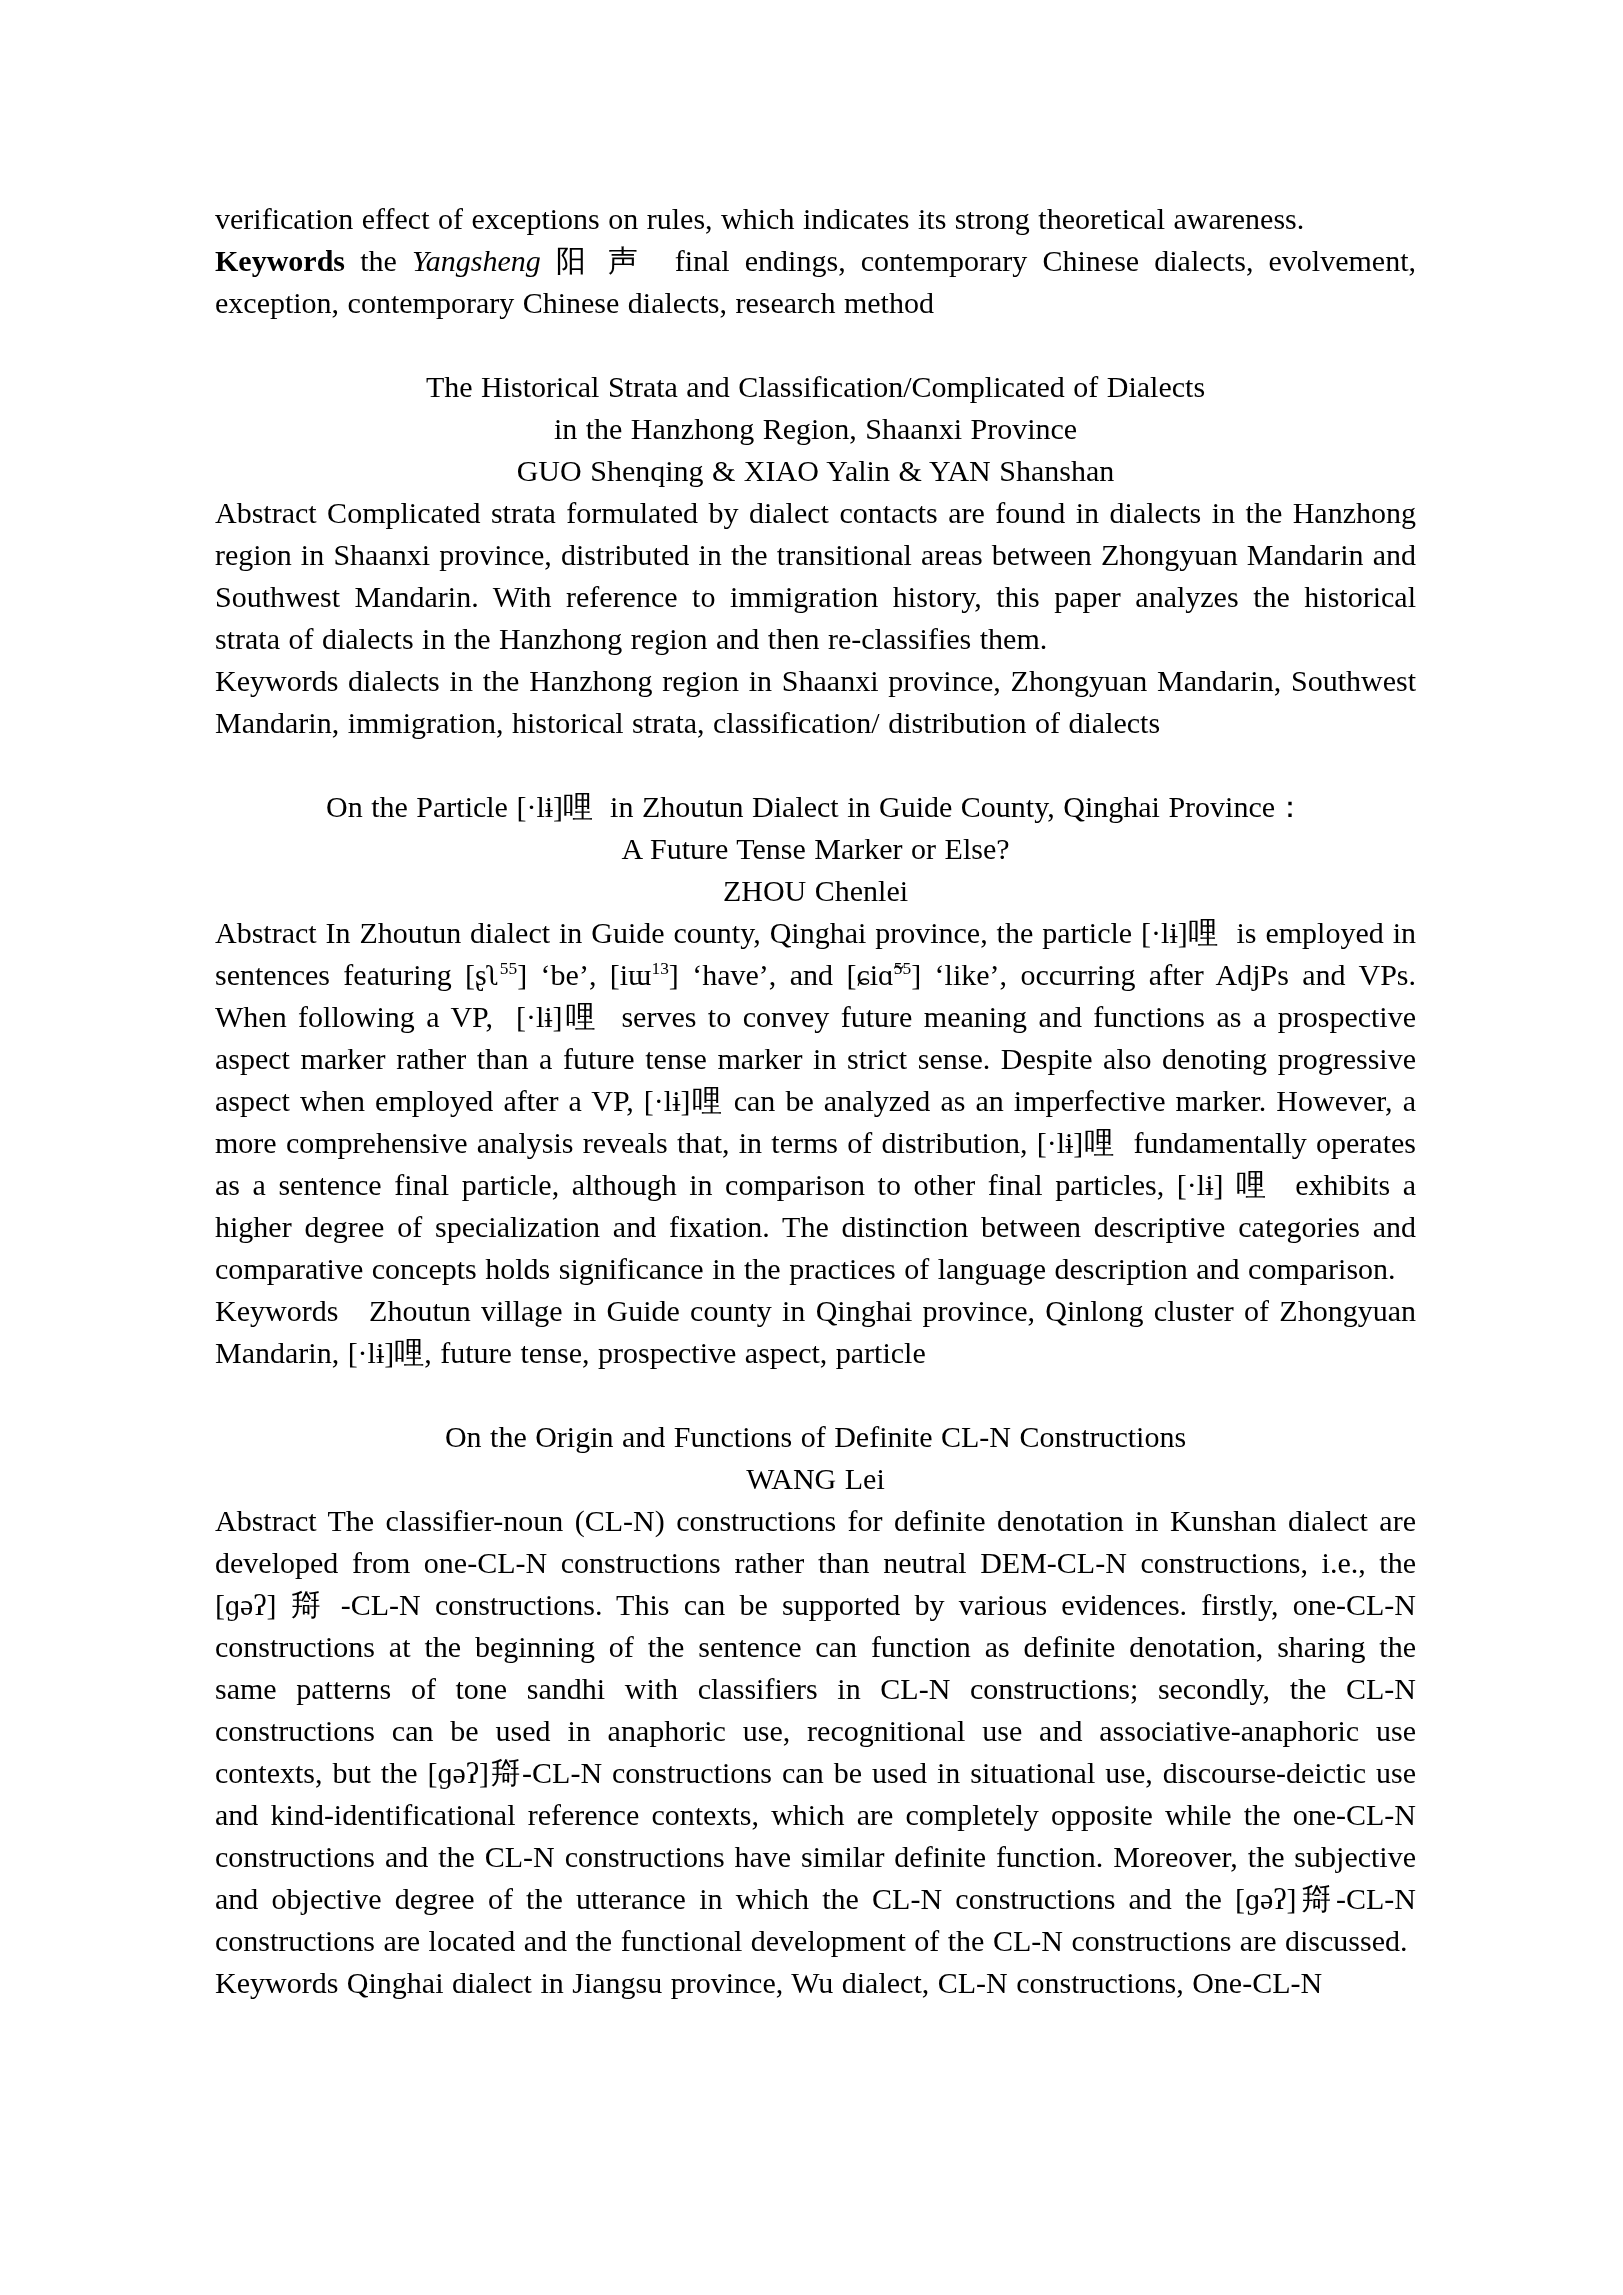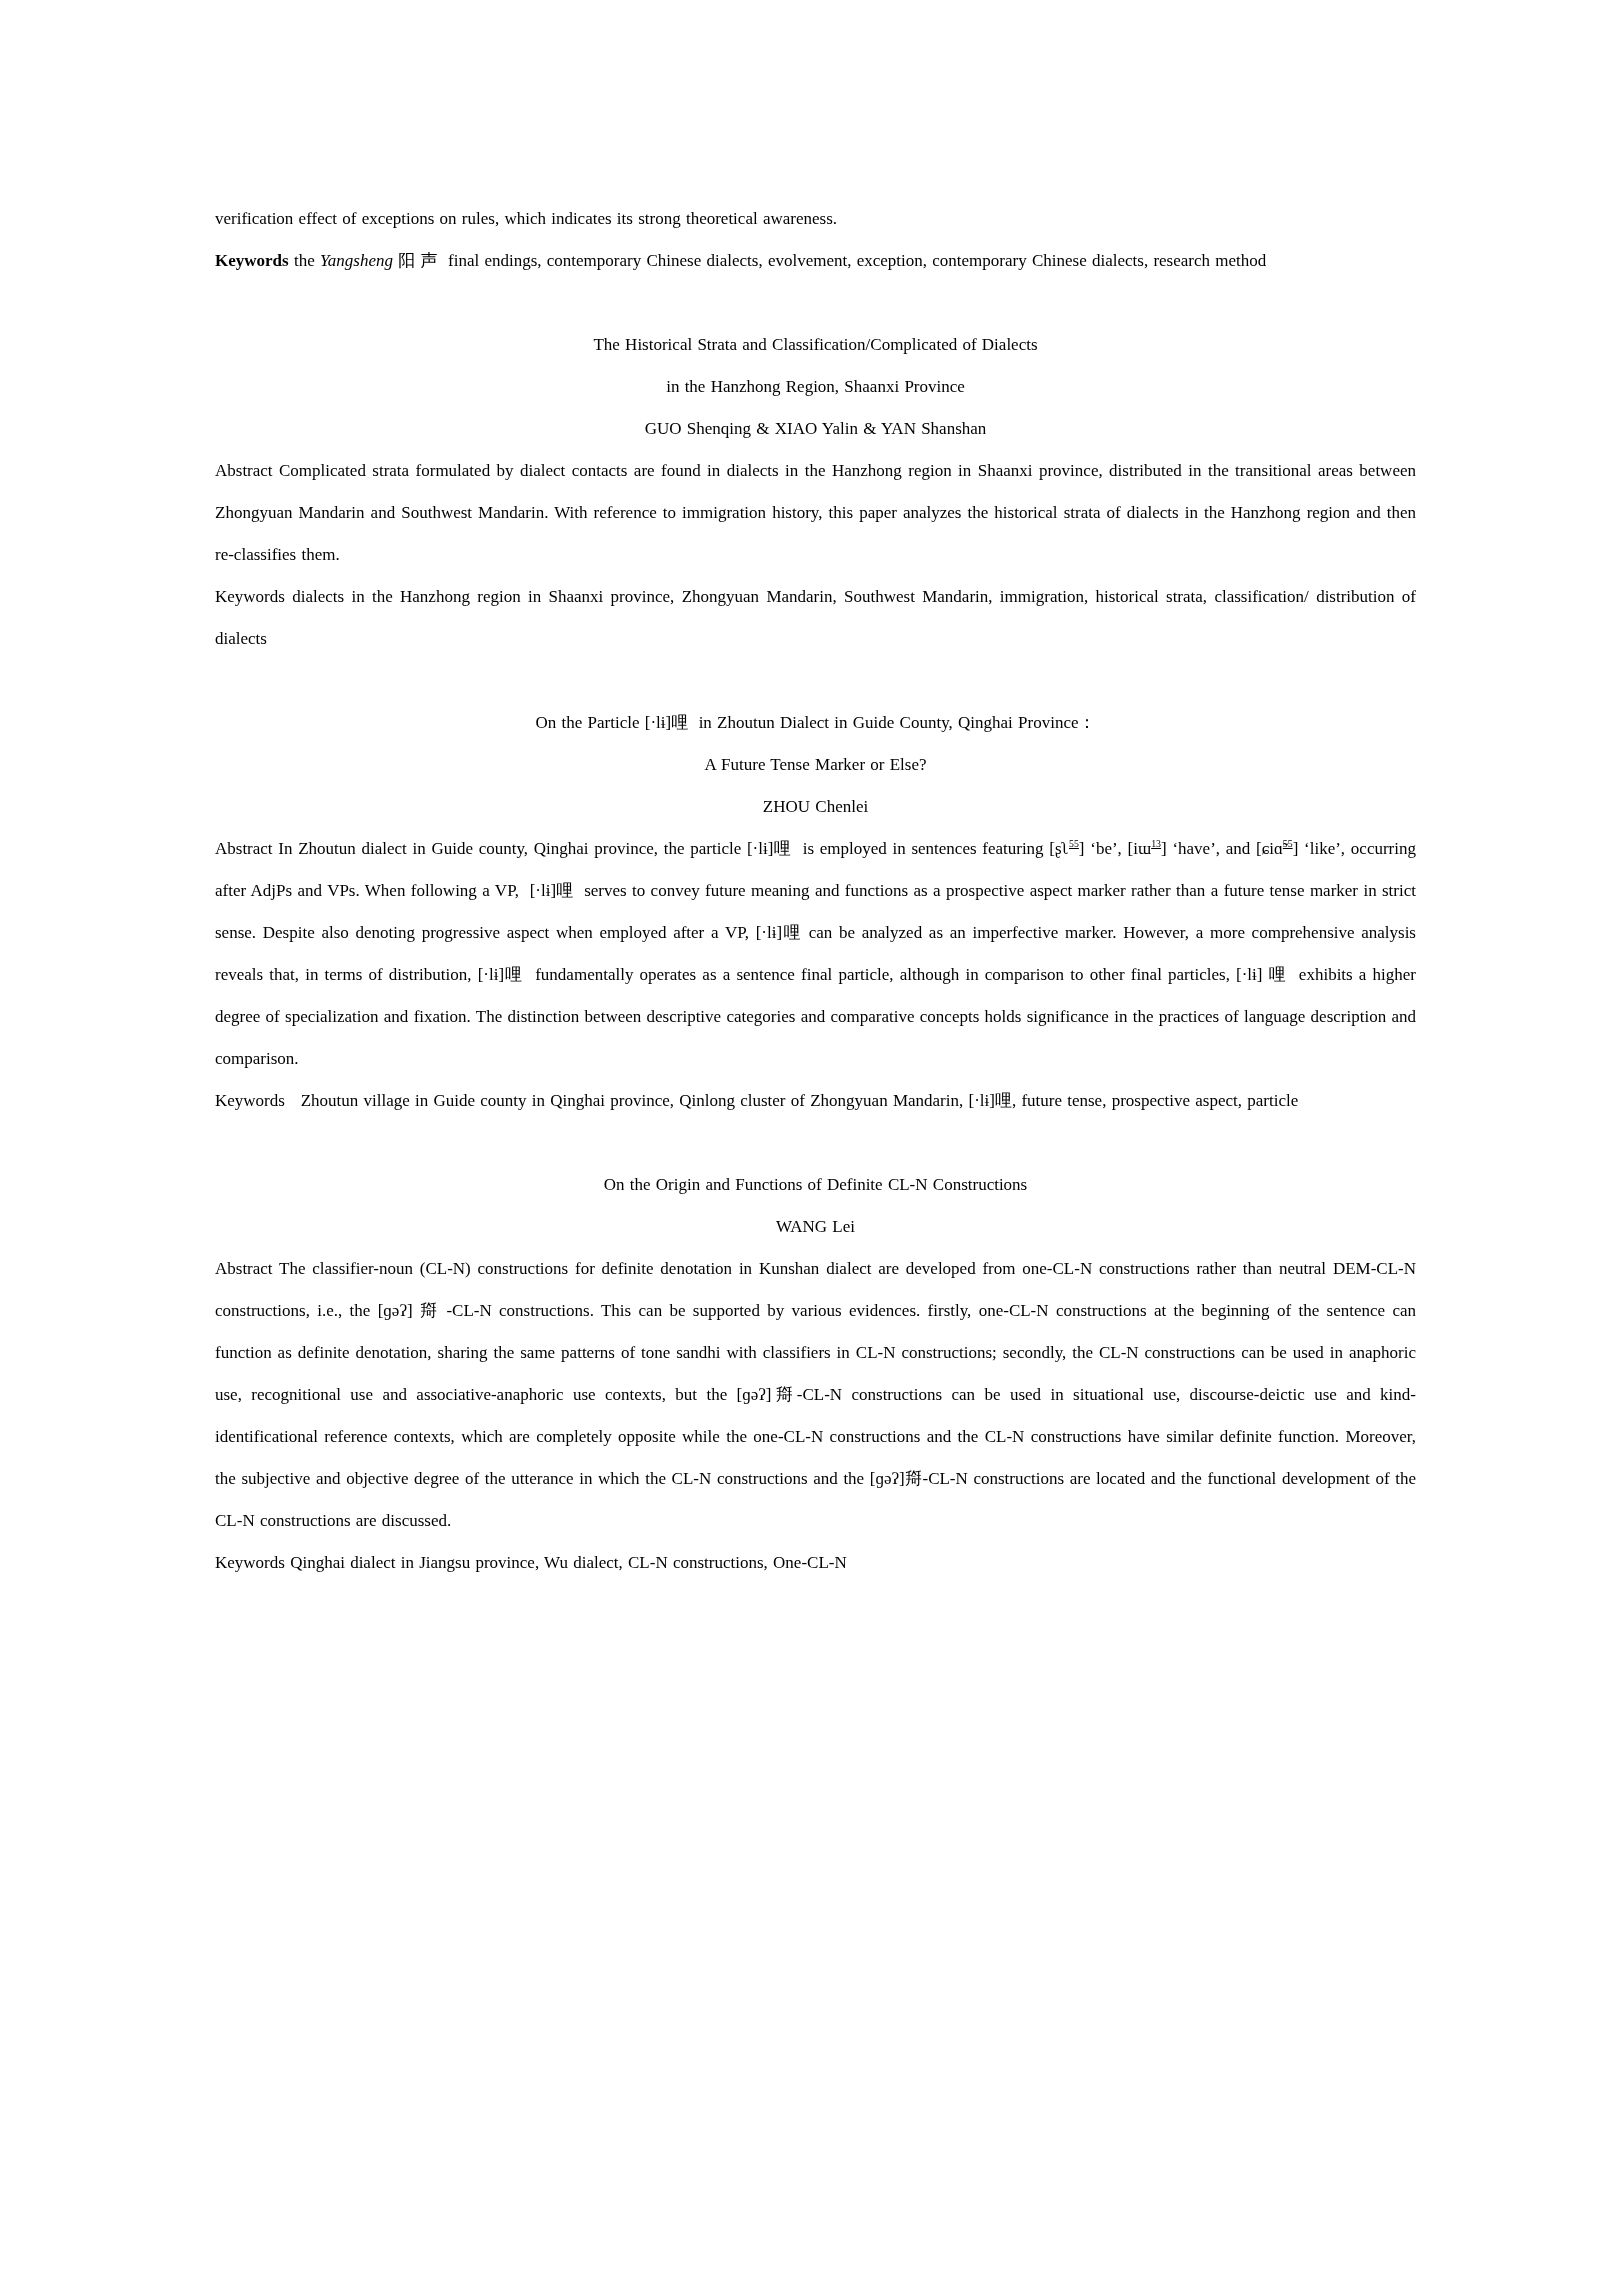--- a/index.html
+++ b/index.html
@@ -16,39 +16,38 @@
   }
   .doc-content {
     position: absolute;
     left: 215px;
     top: 198px;
     width: 1201px;
   }
   .doc-content p {
     margin: 0;
     padding: 0;
-    font-size: 17px;
+    font-size: 30px;
     line-height: 42px;
     word-spacing: 1px;
   }
   .just {
     text-align: justify;
     text-justify: inter-word;
   }
   .center {
     text-align: center;
   }
   .gap {
     margin-top: 42px !important;
   }
   .doc-content sup {
     font-size: 0.58em;
     line-height: 0;
     vertical-align: super;
-    text-decoration: underline;
   }
 </style>
 </head>
 <body style="background: rgb(255, 255, 255); color: rgb(0, 0, 0);">
 
 <div class="doc-content">
 
   <p class="just"><span>verification effect of exceptions on rules, which indicates its strong theoretical awareness.</span></p>
   <p class="just"><span style="font-weight: bold;">Keywords</span><span> the </span><span style="font-style: italic; margin-top: 12px;">Yangsheng</span><span> 阳 声&nbsp; final endings, contemporary Chinese dialects, evolvement, exception, contemporary Chinese dialects, research method</span></p>
 

